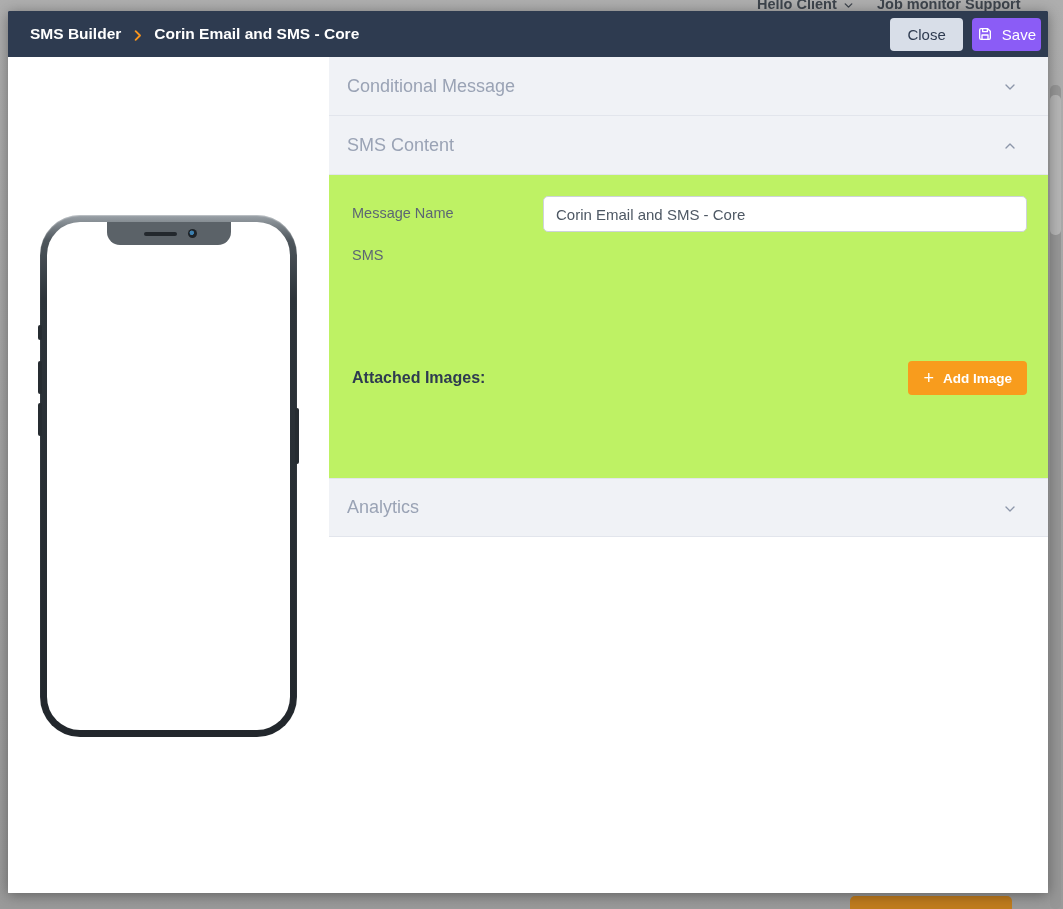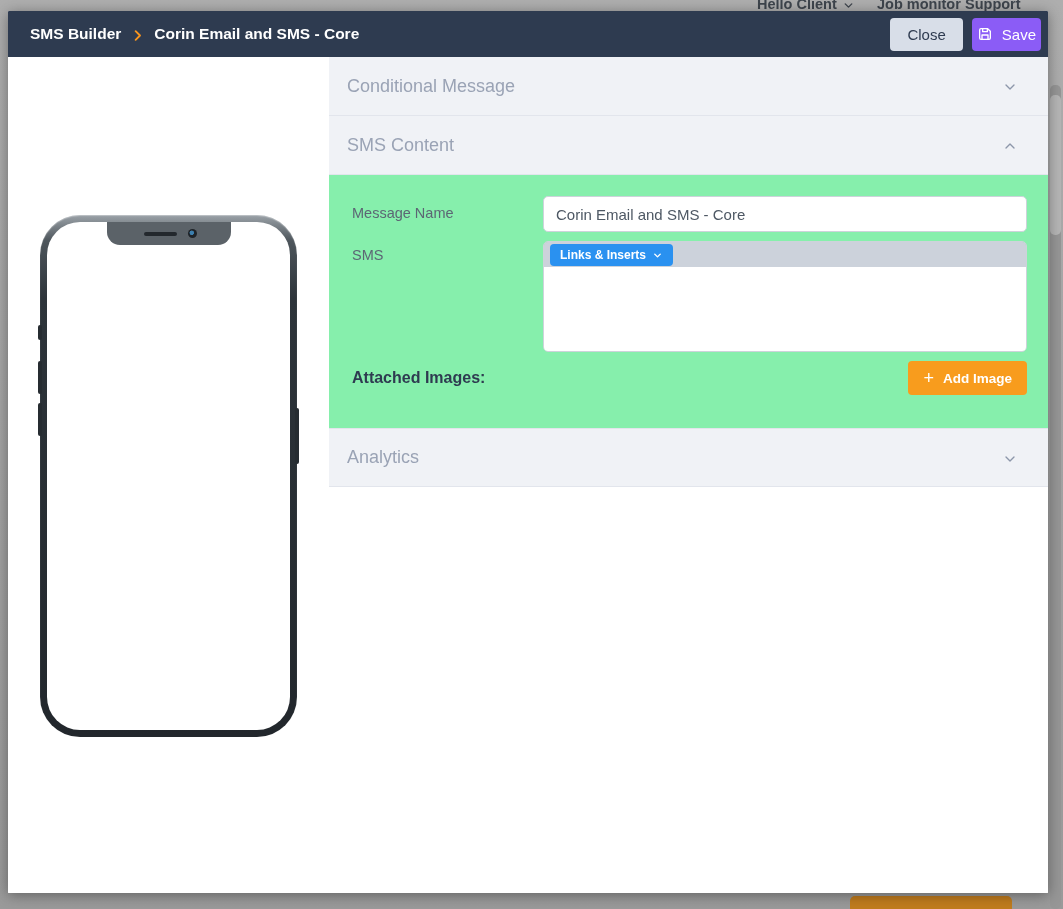--- a/index.html
+++ b/index.html
@@ -171,21 +171,21 @@
     display: flex;
     align-items: center;
     justify-content: space-between;
     padding: 0 30px 0 18px;
     cursor: pointer;
   }
   .acc-section.bordered-top { border-top: 1px solid #e2e5ec; gap: 40px; }
   .acc-title { font-size: 18px; color: #9aa3b5; }
   .acc-chevron { width: 16px; height: 16px; color: #8d97aa; margin-top: 2px; }
 
-  .form-block { position: relative; height: 253px; background: #86efac; }
+  .form-block { position: relative; height: 303px; background: #bef264; }
   .form-label { position: absolute; left: 23px; font-size: 14.5px; color: #5c6674; }
   .label-message-name { top: 30px; }
   .label-sms { top: 72px; }
 
   .input-message-name {
     position: absolute;
     left: 214px;
     top: 21px;
     width: 484px;
     height: 36px;
@@ -348,31 +348,20 @@
         <svg class="acc-chevron" viewBox="0 0 24 24">
             <polyline points="6 15 12 9 18 15" fill="none" stroke="currentColor" stroke-width="2" stroke-linecap="round" stroke-linejoin="round"></polyline>
           </svg>
       </div>
 
       <div class="form-block">
         <span class="form-label label-message-name">Message Name</span>
         <input class="input-message-name" type="text" value="Corin Email and SMS - Core" style="">
 
         <span class="form-label label-sms">SMS</span>
-        <div class="sms-editor">
-          <div class="sms-toolbar">
-            <button class="links-inserts-btn">
-              <span>Links &amp; Inserts</span>
-              <svg class="links-caret" viewBox="0 0 24 24">
-                  <polyline points="6 9 12 15 18 9" fill="none" stroke="currentColor" stroke-width="3" stroke-linecap="round" stroke-linejoin="round"></polyline>
-                </svg>
-            </button>
-          </div>
-          <textarea class="sms-textarea" style=""></textarea>
-        </div>
 
         <span class="attached-label">Attached Images:</span>
         <button class="add-image-btn">
           <span class="add-image-plus">+</span>
           <span class="add-image-text">Add Image</span>
         </button>
       </div>
 
       <div class="acc-section bordered-top">
         <span class="acc-title">Analytics</span>

